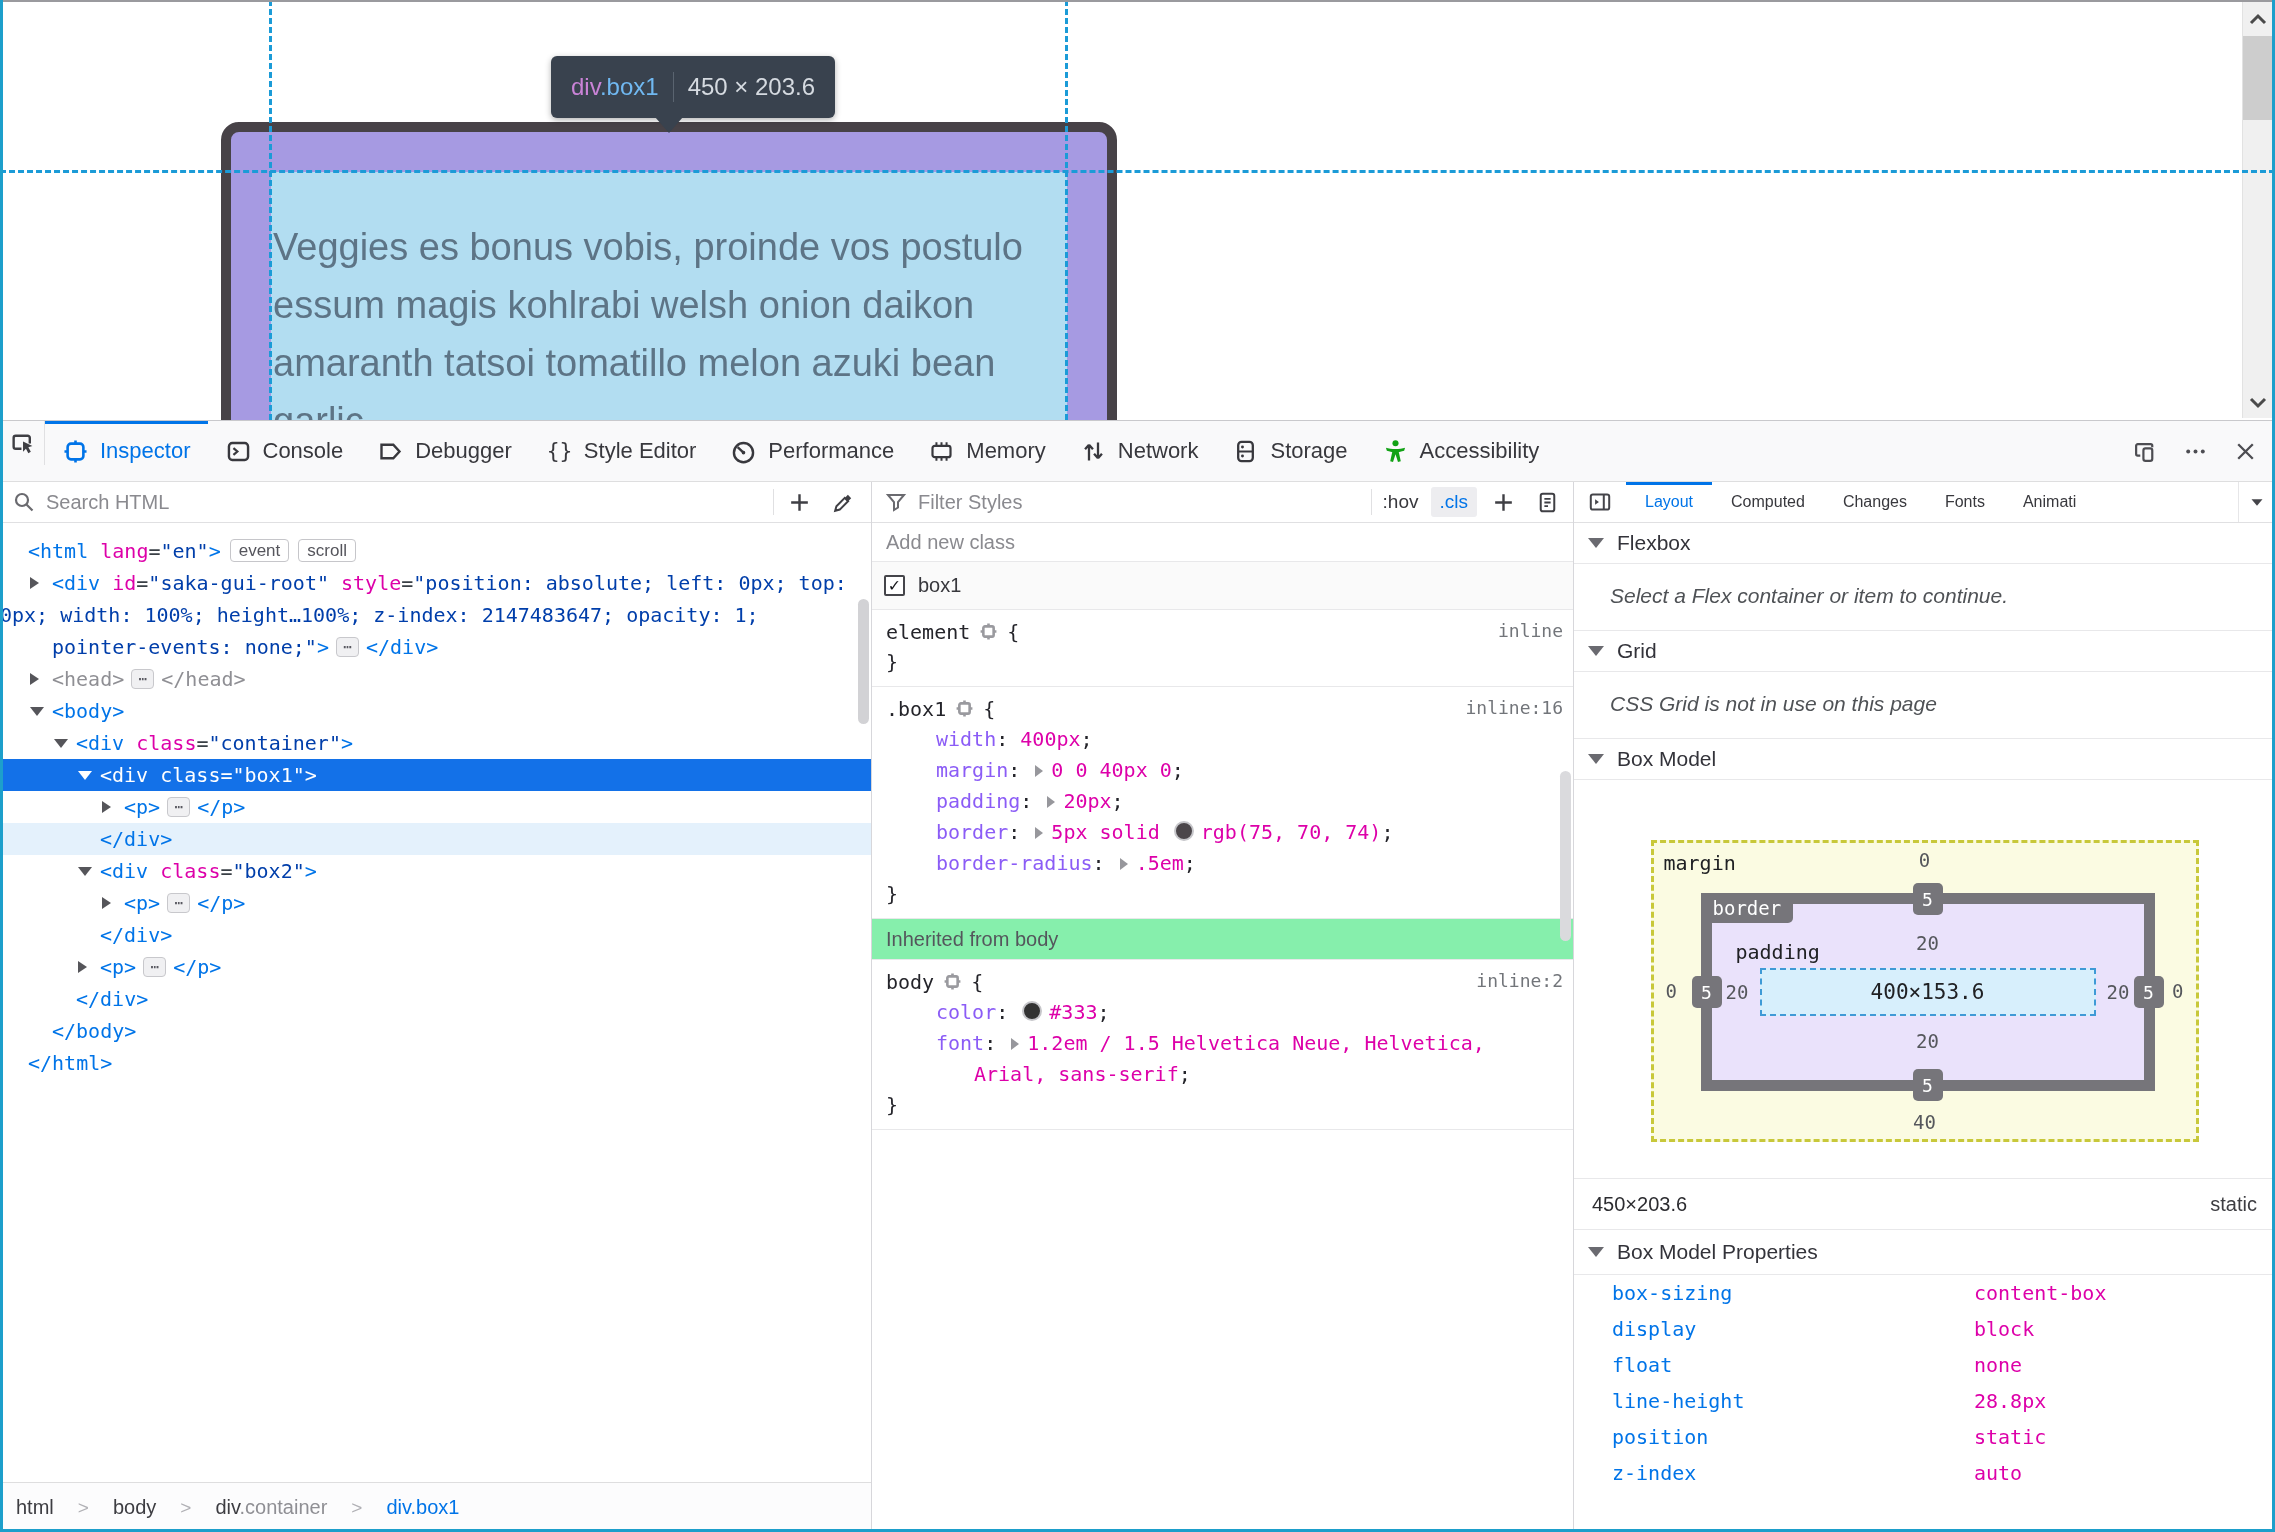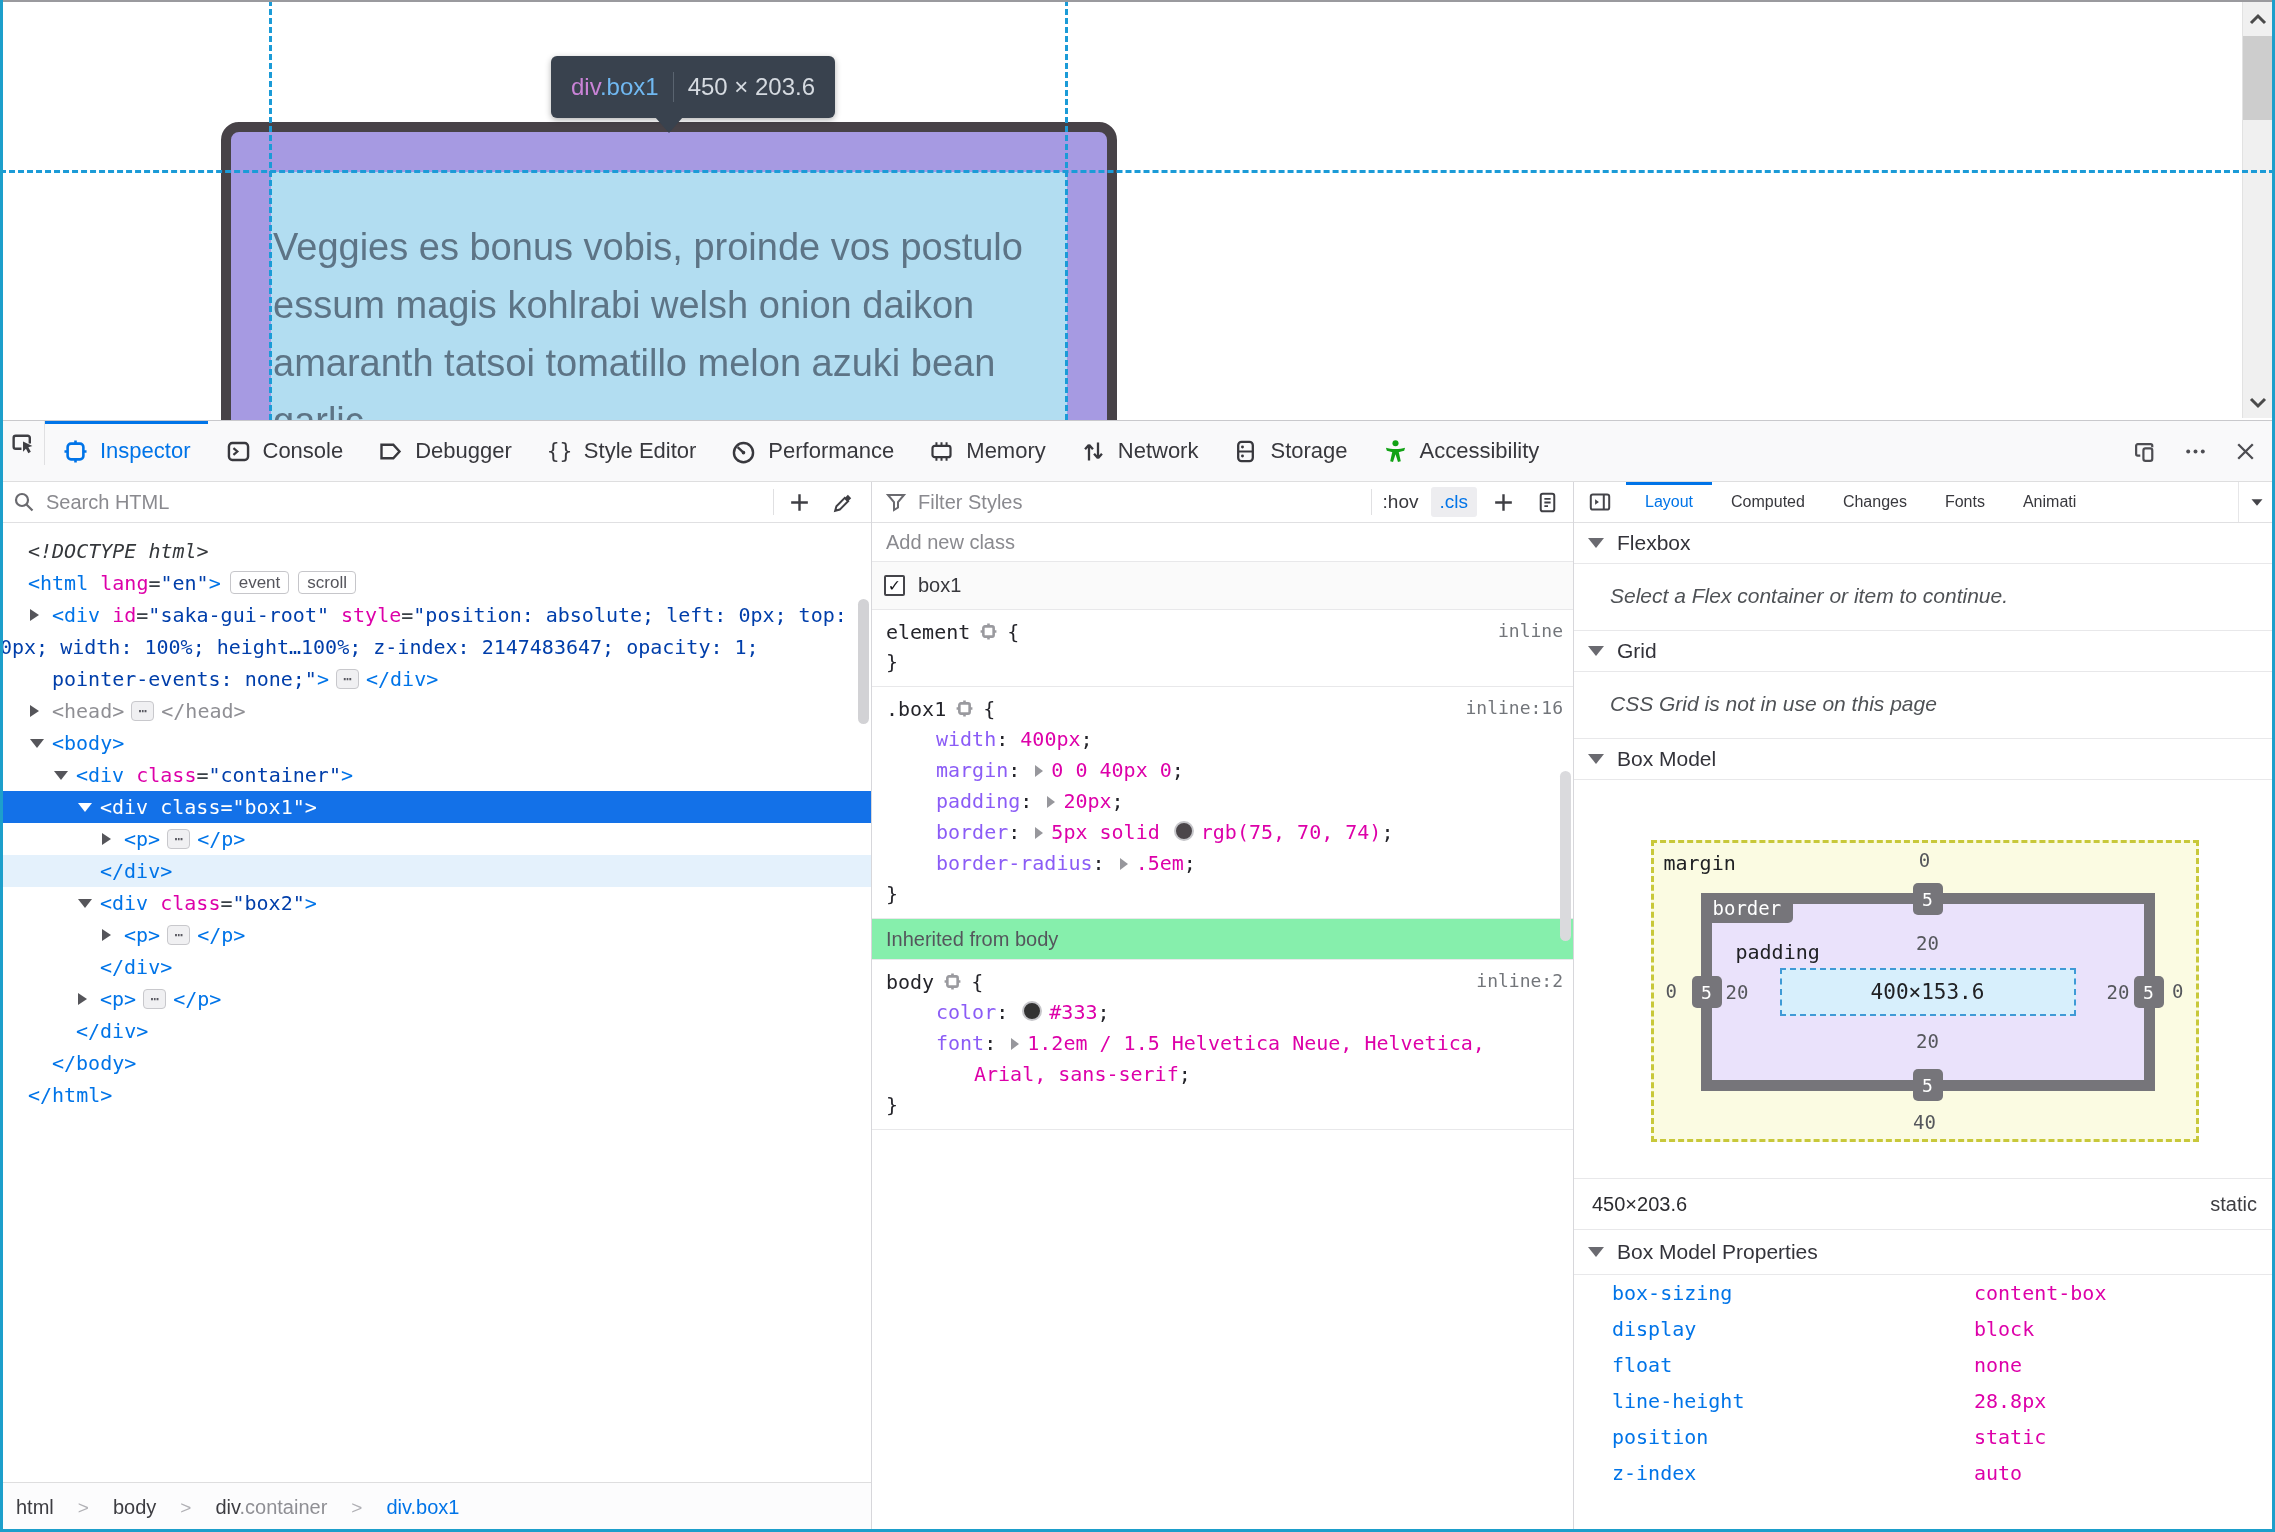--- a/index.html
+++ b/index.html
@@ -132,21 +132,21 @@
   .lmsg{border-bottom:1px solid #e8e8ea;padding:20px 14px 22px 36px;font-style:italic;color:#4f5256;font-size:21px;}
   .bm-wrap{padding:60px 0 36px 0;border-bottom:1px solid #e8e8ea;}
   .bm-margin{position:relative;width:548px;height:302px;margin:0 auto;box-sizing:border-box;
         background:#fbfbe2;border:3px dashed #c8c83a;font-family:"DejaVu Sans Mono",monospace;}
   .bm-lab{position:absolute;font-size:20px;color:#202124;}
   .bm-num{position:absolute;font-size:19px;color:#55575c;}
   .bm-border{position:absolute;left:47px;top:50px;width:454px;height:198px;box-sizing:border-box;
         border:11px solid #76757a;background:#eae2fb;}
   .bm-bbadge{position:absolute;left:-11px;top:-11px;background:#76757a;color:#fff;font-size:19px;
         padding:4px 12px;border-radius:0 0 5px 0;}
-  .bm-content{position:absolute;left:50%;top:50%;transform:translate(-50%,-50%);width:296px;height:48px;
+  .bm-content{position:absolute;left:50%;top:50%;transform:translate(-50%,-50%);width:336px;height:48px;
         box-sizing:border-box;background:#d7effc;border:2px dashed #3f9ad6;display:flex;align-items:center;
         justify-content:center;font-size:21px;color:#202124;}
   .bm-b5{position:absolute;width:30px;height:32px;background:#76757a;color:#fff;font-size:18px;border-radius:5px;
         display:flex;align-items:center;justify-content:center;font-family:"DejaVu Sans Mono",monospace;}
   .bm-dims{height:50px;border-bottom:1px solid #e8e8ea;display:flex;align-items:center;padding:0 18px;font-size:20px;color:#2c2c30;}
   .bm-dims .pos{margin-left:auto;color:#3d3d42;}
   .bm-prop{height:36px;display:flex;align-items:center;padding-left:38px;
         font-family:"DejaVu Sans Mono",monospace;font-size:20px;}
   .bm-prop .n{color:#0074e8;width:362px;}
   .bm-prop .v{color:#dd00a9;}
@@ -324,21 +324,20 @@
             </span>
           <span class="ibtn" style="margin-right:6px">
               <svg viewBox="0 0 24 24">
                 <path d="M4 20 l1.2-4.4 8-8 3.2 3.2 -8 8 Z" fill="none" stroke="currentColor" stroke-width="2"></path>
                 <path d="M13 7.8 l3.2-3.2 3.2 3.2 -3.2 3.2 Z" fill="currentColor"></path>
               </svg>
             </span>
         </div>
         <div class="tree" id="tree">
           <div class="scroll-thumb" style="right:2px;top:76px;height:125px;"></div>
-        <div class="tree-line" style="padding-left: 28px;"><span class="tk-i">&lt;!DOCTYPE html&gt;</span></div>
             <div class="tree-line" style="padding-left: 28px;"><span class="tk-t">&lt;html</span><span class="tk-x"> </span><span class="tk-a">lang</span><span class="tk-x">=</span><span class="tk-v">"en"</span><span class="tk-t">&gt;</span><span class="nbadge">event</span><span class="nbadge">scroll</span></div>
             <div class="tree-line" style="padding-left: 52px;"><span class="twisty r" style="left: 30px;"></span><span class="tk-t">&lt;div</span><span class="tk-x"> </span><span class="tk-a">id</span><span class="tk-x">=</span><span class="tk-v">"saka-gui-root"</span><span class="tk-x"> </span><span class="tk-a">style</span><span class="tk-x">=</span><span class="tk-v">"position: absolute; left: 0px; top:</span></div>
             <div class="tree-line" style=""><span class="tk-v">0px; width: 100%; height…100%; z-index: 2147483647; opacity: 1;</span></div>
             <div class="tree-line" style="padding-left: 52px;"><span class="tk-v">pointer-events: none;"</span><span class="tk-t">&gt;</span><span class="ellip">⋯</span><span class="tk-t">&lt;/div&gt;</span></div>
             <div class="tree-line" style="padding-left: 52px;"><span class="twisty r" style="left: 30px;"></span><span class="tk-d">&lt;head&gt;</span><span class="ellip">⋯</span><span class="tk-d">&lt;/head&gt;</span></div>
             <div class="tree-line" style="padding-left: 52px;"><span class="twisty v" style="left: 30px;"></span><span class="tk-t">&lt;body&gt;</span></div>
             <div class="tree-line" style="padding-left: 76px;"><span class="twisty v" style="left: 54px;"></span><span class="tk-t">&lt;div</span><span class="tk-x"> </span><span class="tk-a">class</span><span class="tk-x">=</span><span class="tk-v">"container"</span><span class="tk-t">&gt;</span></div>
             <div class="tree-line sel" style="padding-left: 100px;"><span class="twisty v" style="left: 78px;"></span><span class="tk-t">&lt;div</span><span class="tk-x"> </span><span class="tk-a">class</span><span class="tk-x">=</span><span class="tk-v">"box1"</span><span class="tk-t">&gt;</span></div>
             <div class="tree-line" style="padding-left: 124px;"><span class="twisty r" style="left: 102px;"></span><span class="tk-t">&lt;p&gt;</span><span class="ellip">⋯</span><span class="tk-t">&lt;/p&gt;</span></div>
             <div class="tree-line hl" style="padding-left: 100px;"><span class="tk-t">&lt;/div&gt;</span></div>

